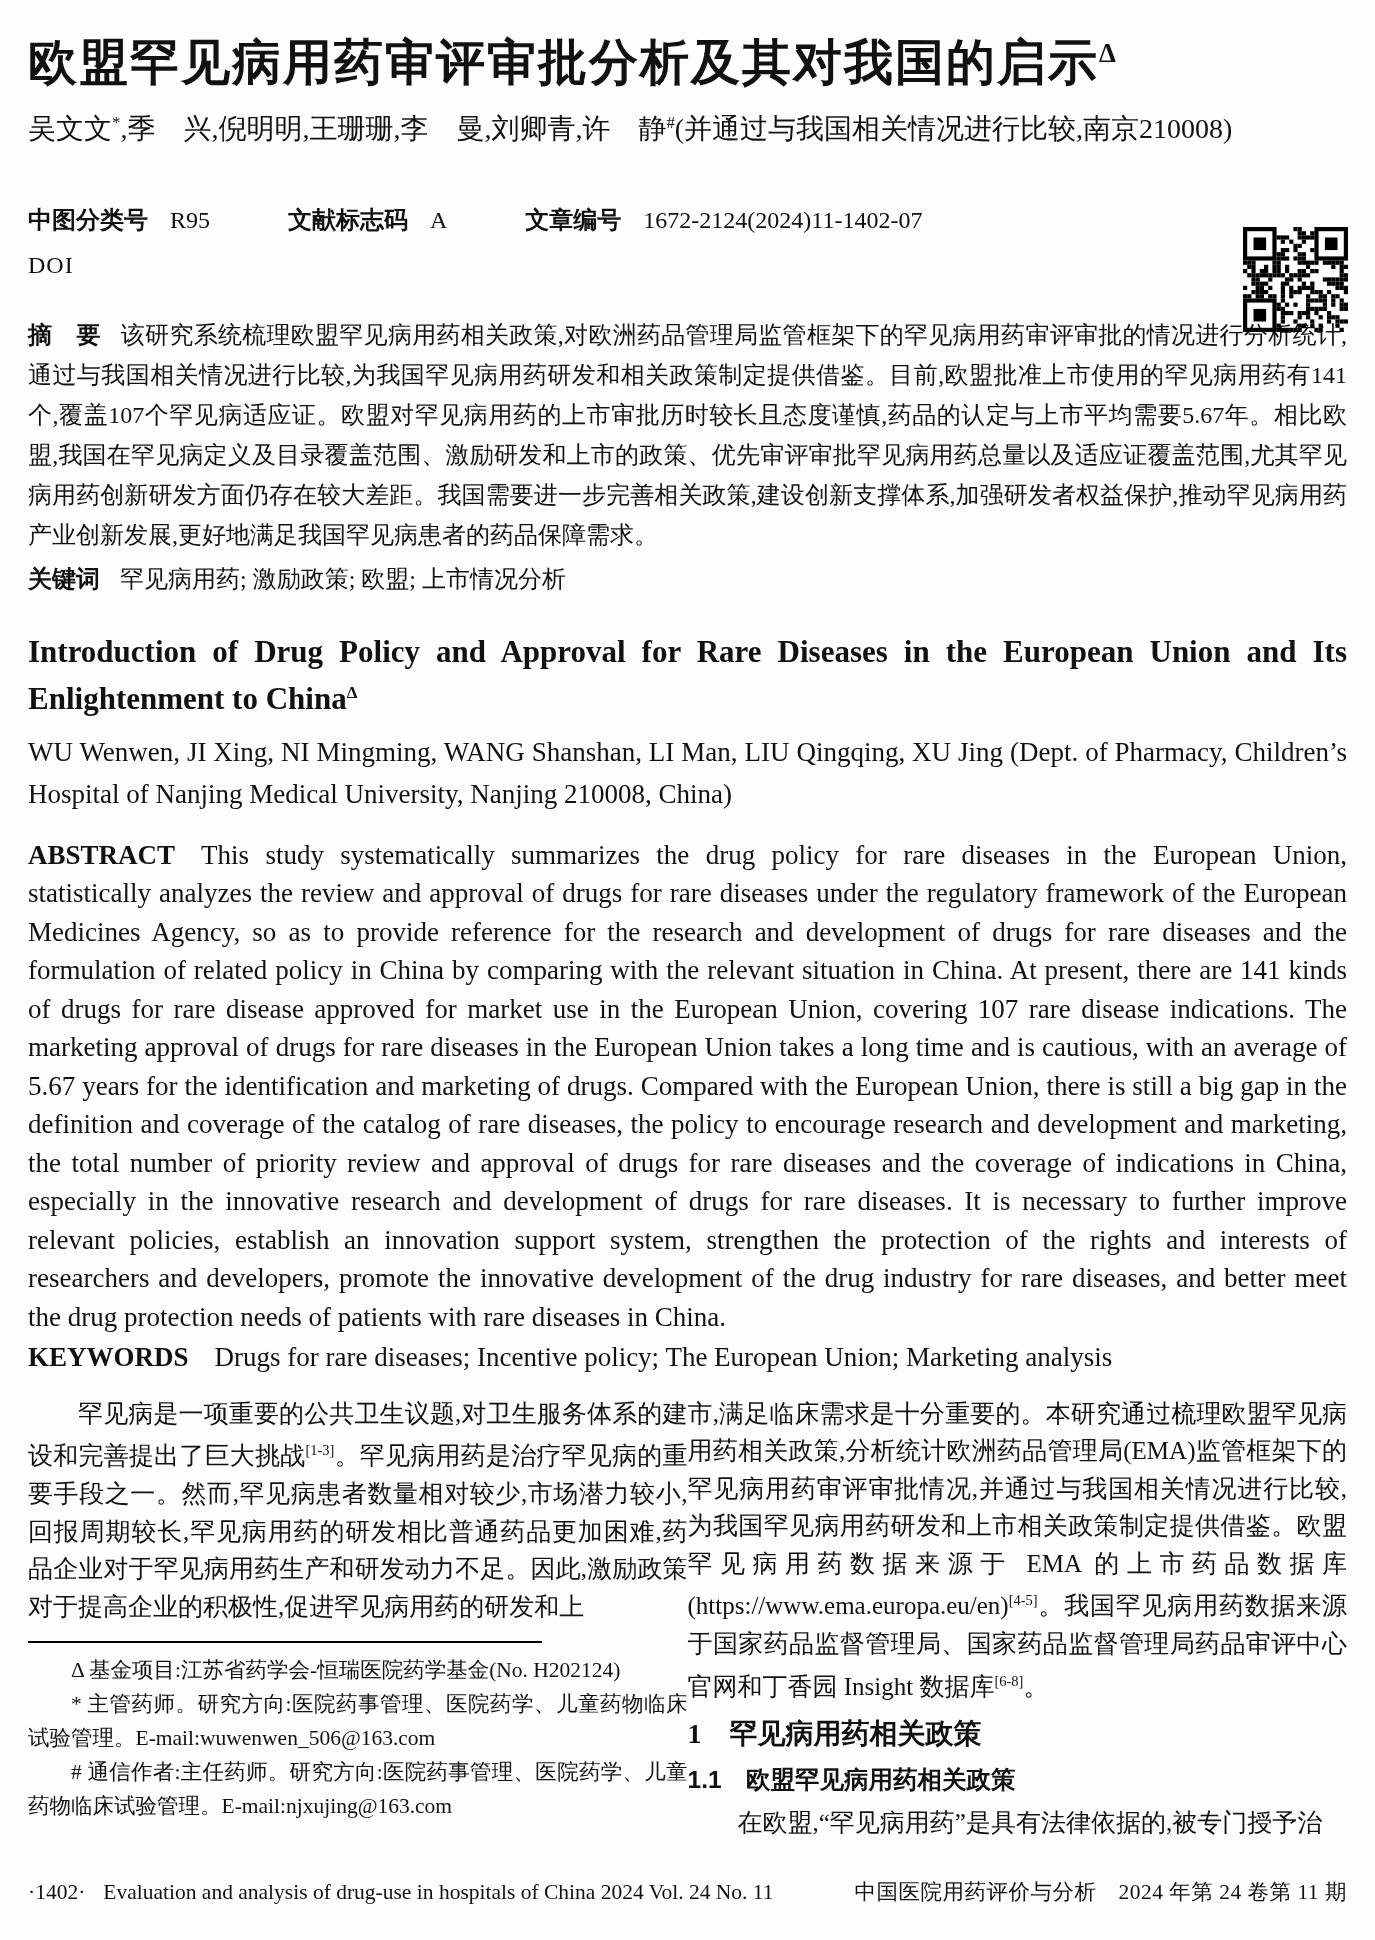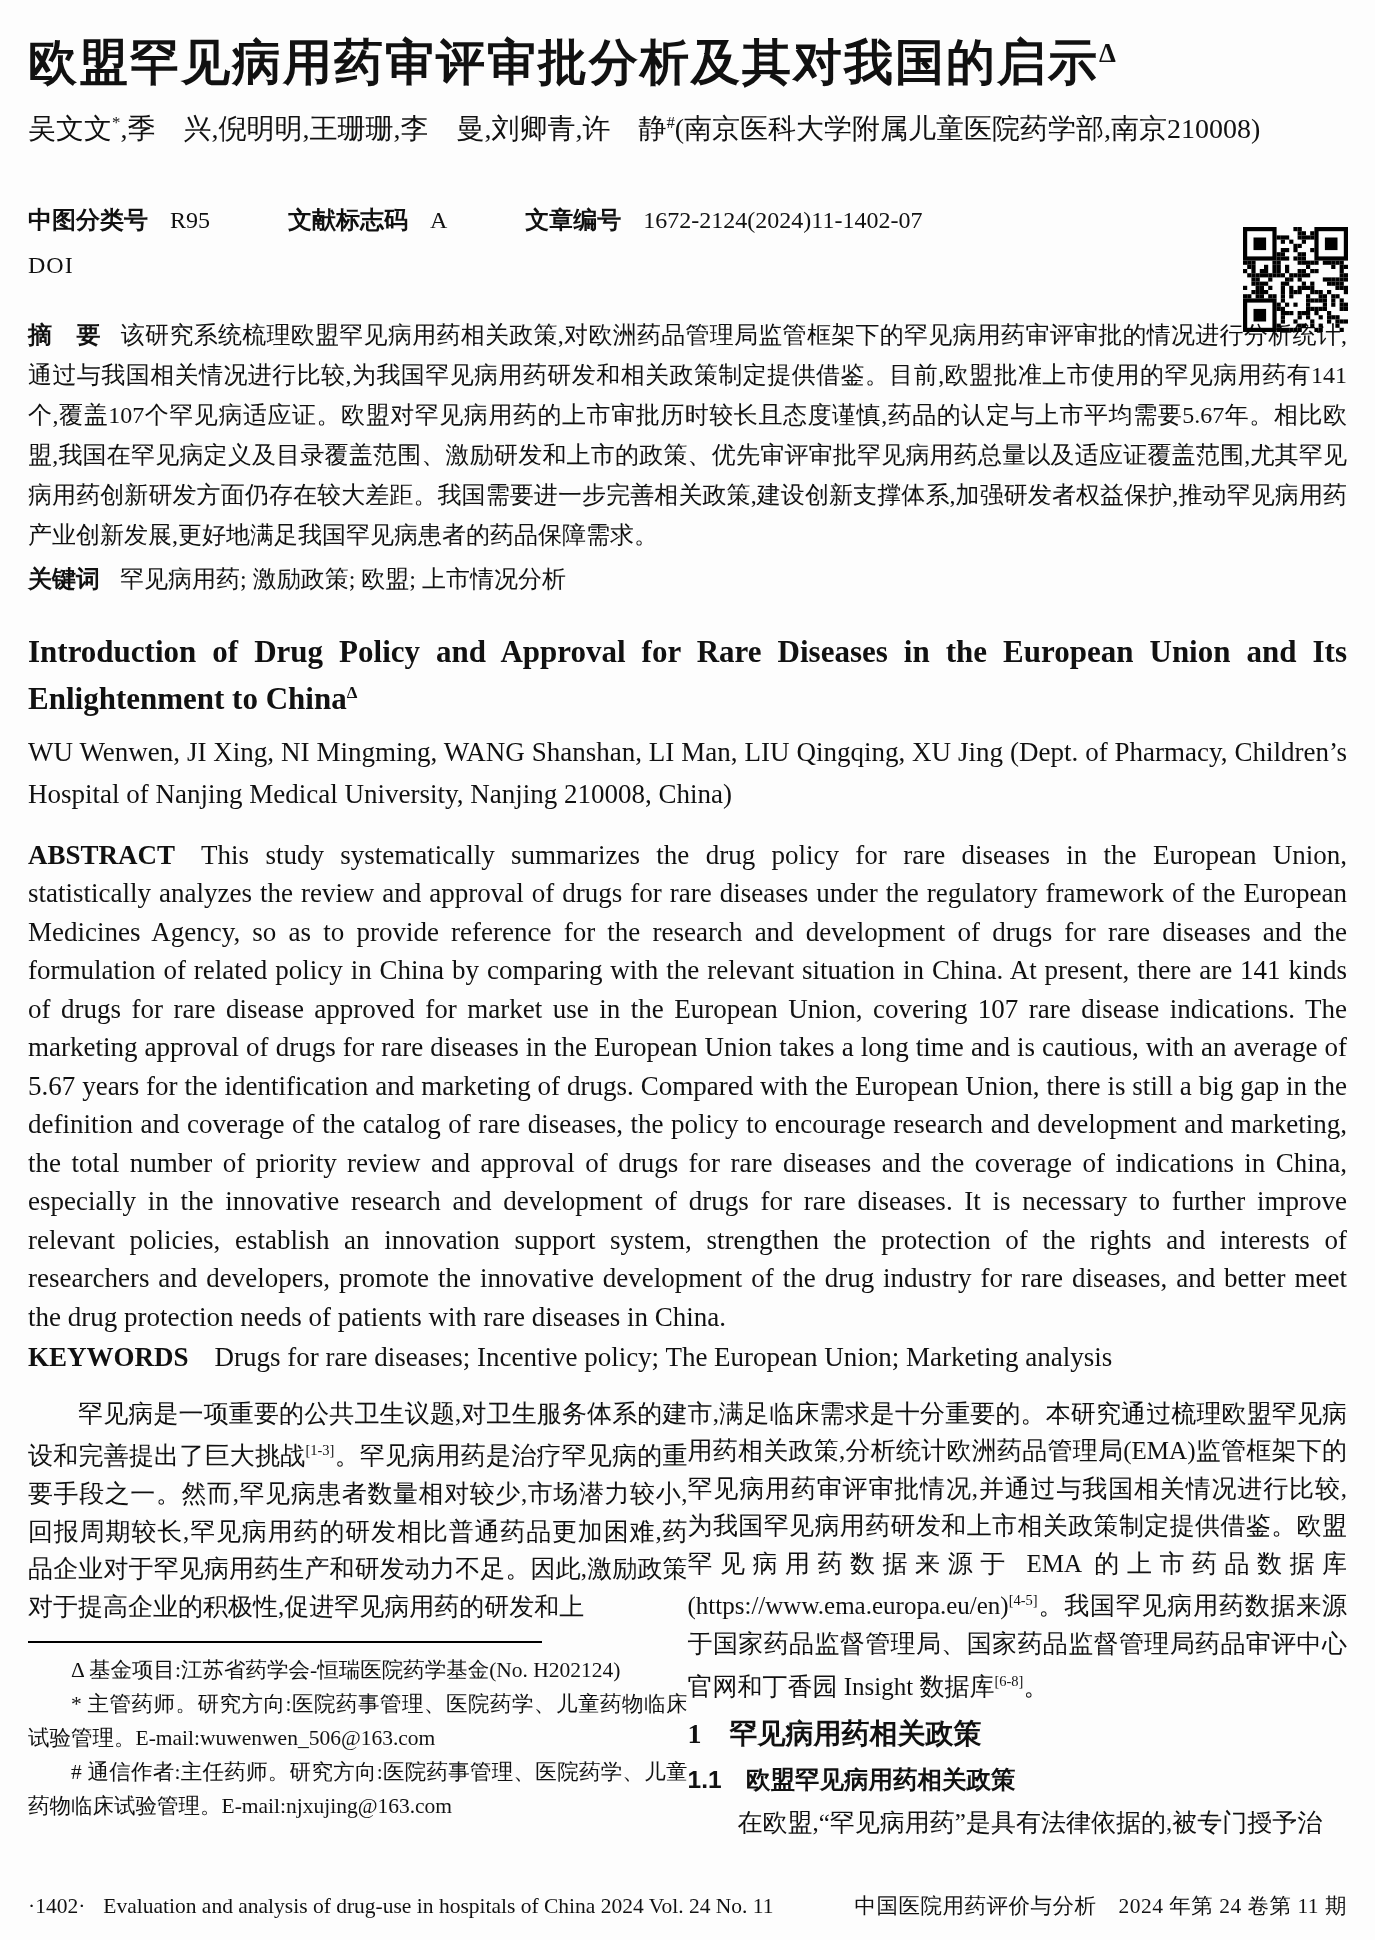--- a/index.html
+++ b/index.html
@@ -61,35 +61,35 @@
   .sec-h2 {
     font-family:"Liberation Sans","DejaVu Sans",sans-serif;
     font-weight:700; font-size:24.5px; margin:4px 0 6px; text-indent:0;
   }
   .footnote-divider { border-top:2px solid #000; width:78%; margin:16px 0 10px; }
   .footnotes { font-size:21.5px; line-height:34px; }
   .footnotes p { text-indent:2em; margin:0; text-align:justify; }
   .qr { position:absolute; top:227px; left:1243px; width:105px; height:105px; }
   .qr svg { display:block; width:105px; height:105px; }
   .page-footer {
-    position:absolute; left:28px; right:28px; bottom:20px;
+    position:absolute; left:28px; right:28px; bottom:34px;
     display:flex; justify-content:space-between; align-items:baseline;
     font-size:21.5px;
   }
   .footer-left { display:flex; gap:18px; align-items:baseline; }
   .footer-right { letter-spacing:0.5px; }
 </style>
 </head>
 <body>
 
 <div class="page">
 
   <h1 class="title-cn"><span>欧盟罕见病用药审评审批分析及其对我国的启示</span><sup>Δ</sup></h1>
 
-  <div class="authors-cn"><span>吴文文</span><sup>*</sup><span>,季　兴,倪明明,王珊珊,李　曼,刘卿青,许　静</span><sup>#</sup><span>(南京医科大学附属儿童医院药学部,南京210008)</span></div>
+  <div class="authors-cn"><span>吴文文</span><sup>*</sup><span>,季　兴,倪明明,王珊珊,李　曼,刘卿青,许　静</span><sup>#</sup><span>(并通过与我国相关情况进行比较,南京210008)</span></div>
 
   <div class="meta-row">
     <span class="meta-label">中图分类号</span>
     <span class="meta-value">R95</span>
     <span class="meta-gap"></span>
     <span class="meta-label">文献标志码</span>
     <span class="meta-value">A</span>
     <span class="meta-gap"></span>
     <span class="meta-label">文章编号</span>
     <span class="meta-value">1672-2124(2024)11-1402-07</span>

